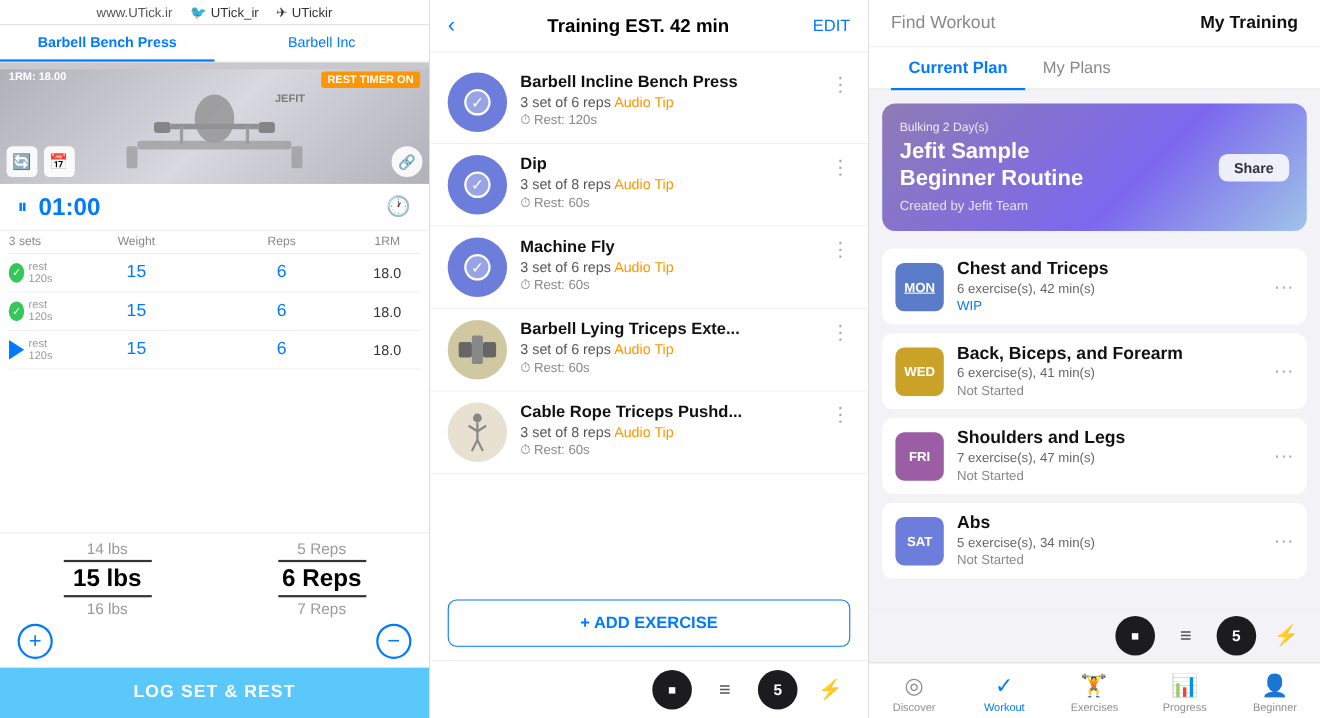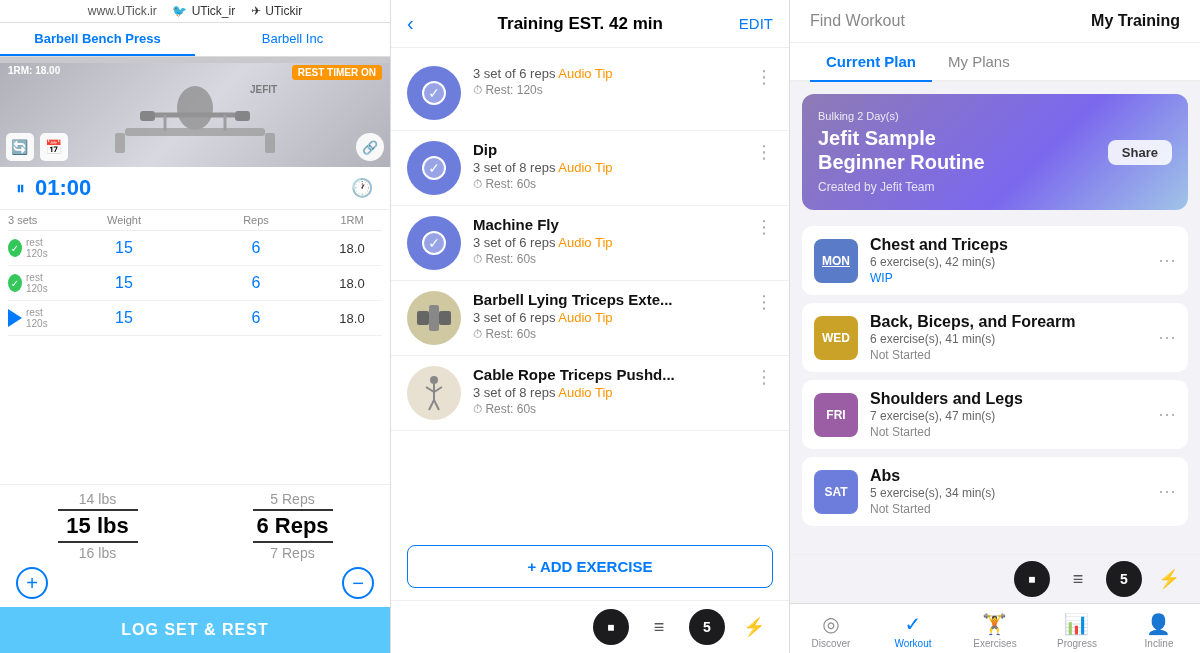--- a/index.html
+++ b/index.html
@@ -661,20 +661,21 @@
     <span class="edit-btn">EDIT</span>
   </div>
 
   <div class="exercise-list">
 
     <div class="exercise-item">
       <div class="exercise-thumb thumb-checked">
         <div class="check-circle">✓</div>
       </div>
       <div class="exercise-info">
+        <div class="exercise-name">Barbell Incline Bench Press</div>
         <div class="exercise-meta">
           <span>3 set of 6 reps</span>
           <span class="audio-tip">Audio Tip</span>
         </div>
         <div class="exercise-rest">
           <span>⏱</span>
           <span>Rest: 120s</span>
         </div>
       </div>
       <span class="more-dots">⋮</span>
@@ -856,16 +857,16 @@
     <div class="nav-item">
       <span class="nav-icon">🏋</span>
       <span class="nav-label">Exercises</span>
     </div>
     <div class="nav-item">
       <span class="nav-icon">📊</span>
       <span class="nav-label">Progress</span>
     </div>
     <div class="nav-item">
       <span class="nav-icon">👤</span>
-      <span class="nav-label">Incline</span>
+      <span class="nav-label">Beginner</span>
     </div>
   </div>
 </div>
 
 </body></html>

